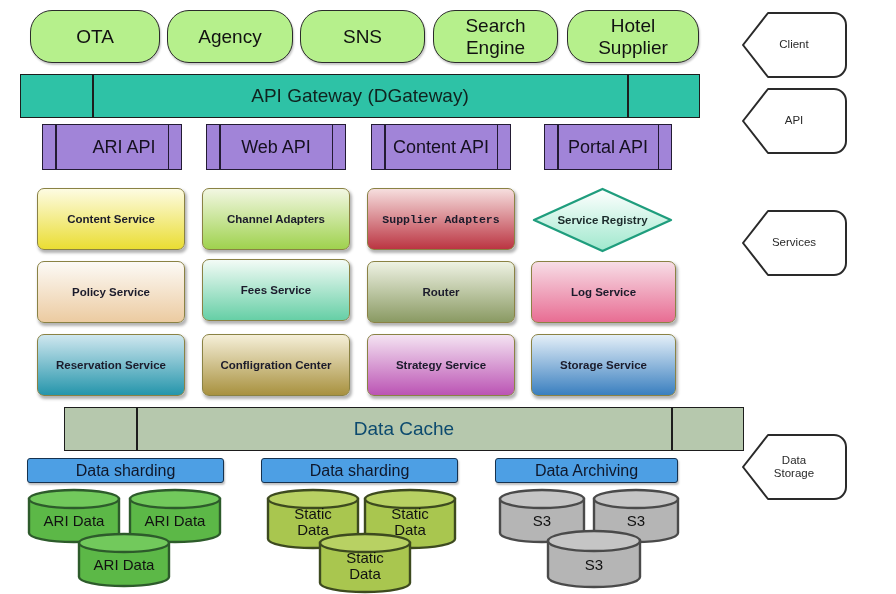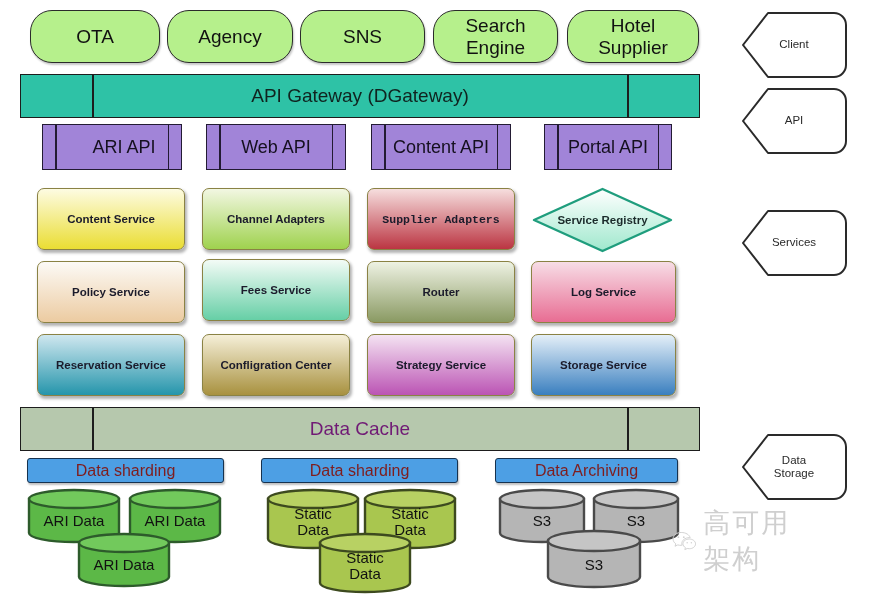--- a/index.html
+++ b/index.html
@@ -57,30 +57,30 @@
   .registry-shape{position:absolute;inset:0;}
   .registry-label{
     position:absolute;inset:0;display:flex;align-items:center;justify-content:center;
     font-size:11.5px;font-weight:bold;color:#1b2b2b;
   }
 
   
   .cache{
     background:#b6c8ad;
     border:1.6px solid #1d1d1d;
-    font-size:19px;color:#701a75;
+    font-size:19px;color:#0c4a6e;margin-left:44px;
   }
   .cache-div{position:absolute;top:0;bottom:0;width:1.6px;background:#1d1d1d;}
 
   
   .shard-label{
     background:#4d9fe4;
     border:1.7px solid #16324f;
     border-radius:3px;
-    font-size:16px;color:#7f1d1d;
+    font-size:16px;color:#0f172a;
     box-shadow:1px 2px 2px rgba(0,0,0,.25);
   }
 
   
   .cyl{position:absolute;}
   .cyl svg{display:block;overflow:visible;}
   .cyl-label{
     position:absolute;left:0;right:0;
     display:flex;align-items:center;justify-content:center;
     text-align:center;line-height:1.06;
@@ -304,30 +304,14 @@
     </svg>
     <div class="layer-tag-label ml">Services</div>
   </div>
   <div class="layer-tag" style="left:740px;top:432px;width:108px;height:70px;">
     <svg viewBox="0 0 108 70" preserveAspectRatio="none">
       <path d="M28 3 L94 3 A12 12 0 0 1 106 15 L106 55 A12 12 0 0 1 94 67 L28 67 L3 35 Z" fill="#ffffff" stroke="#2a2a2a" stroke-width="2" stroke-linejoin="round"></path>
     </svg>
     <div class="layer-tag-label ml">Data<br>Storage</div>
   </div>
 
-  <div id="watermark">
-    <svg width="34" height="30" viewBox="0 0 34 30">
-      <path d="M13 3 C6 3 1.5 7.4 1.5 12.2 C1.5 15 3 17.4 5.4 19 L4.3 22.4 L8.2 20.5
-               C9.6 20.9 11.2 21.1 13 21.1 C13.4 21.1 13.8 21.1 14.2 21
-               C13.9 20.2 13.8 19.4 13.8 18.6 C13.8 14 18.4 10.3 24.1 10.3
-               C24.6 10.3 25.1 10.3 25.6 10.4 C24.6 6.2 19.4 3 13 3 Z" fill="none" stroke="#d2d2d2" stroke-width="1.4"></path>
-      <circle cx="9" cy="9.6" r="1.25" fill="#d2d2d2"></circle>
-      <circle cx="16.6" cy="9.6" r="1.25" fill="#d2d2d2"></circle>
-      <path d="M24.3 12.2 C19.3 12.2 15.4 15.3 15.4 19 C15.4 21.2 16.8 23.1 18.9 24.3
-               L18.1 27.1 L21.4 25.6 C22.3 25.8 23.3 25.9 24.3 25.9
-               C29.3 25.9 33.2 22.8 33.2 19 C33.2 15.3 29.3 12.2 24.3 12.2 Z" fill="none" stroke="#d2d2d2" stroke-width="1.4"></path>
-      <circle cx="21.4" cy="17.6" r="1.05" fill="#d2d2d2"></circle>
-      <circle cx="27.3" cy="17.6" r="1.05" fill="#d2d2d2"></circle>
-    </svg>
-    <span class="wm-text">高可用架构</span>
-  </div>
 
 </div>
 
 </body></html>

